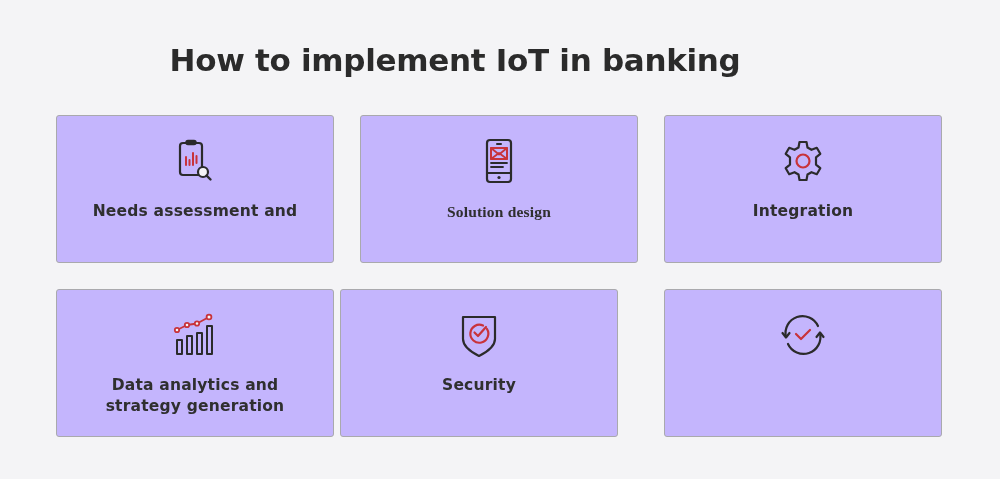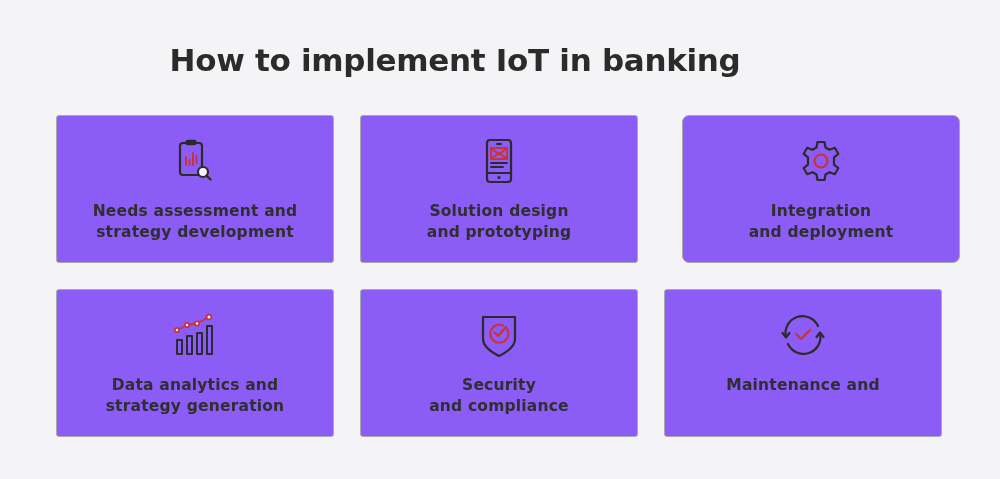--- a/index.html
+++ b/index.html
@@ -1,18 +1,18 @@
 <!DOCTYPE html>
 <html><head>
 <meta charset="utf-8">
 <style>
   html, body { margin:0; padding:0; }
   body { width:1000px; height:479px; background:#f4f4f6; font-family:"DejaVu Sans", sans-serif; position:relative; overflow:hidden; color:#2d2d2d; }
   .title { position:absolute; top:42px; left:0; width:910px; text-align:center; font-size:31px; font-weight:bold; color:#2b2b2b; letter-spacing:-0.3px; }
-  .card { position:absolute; width:278px; height:148px; border:1px solid #a9a9ad; border-radius:3px; box-sizing:border-box; background:#8b5cf6; }
+  .card { position:absolute; width:278px; height:148px; border:1px solid #a9a9ad; border-radius:3px; box-sizing:border-box; background:#c4b5fd; }
   .icon { position:absolute; left:50%; top:22px; width:46px; height:46px; margin-left:-23px; }
   .icon svg { width:46px; height:46px; display:block; }
   .label { position:absolute; top:85px; left:0; width:100%; text-align:center; font-size:15.5px; font-weight:bold; line-height:21px; color:#2f2f2f; letter-spacing:0.2px; }
   .label span { display:block; }
 </style>
 </head>
 <body>
 
 <div class="title">How to implement IoT in banking</div>
 
@@ -24,54 +24,51 @@
       <line x1="14" y1="19" x2="14" y2="27" stroke="#c8333a" stroke-width="2"></line>
       <line x1="17.5" y1="22" x2="17.5" y2="27" stroke="#c8333a" stroke-width="2"></line>
       <line x1="21" y1="15" x2="21" y2="27" stroke="#c8333a" stroke-width="2"></line>
       <line x1="24.5" y1="18" x2="24.5" y2="25" stroke="#c8333a" stroke-width="2"></line>
       <circle cx="31" cy="34" r="5" fill="#f4f4f6" stroke="#2b2b2b" stroke-width="2.2"></circle>
       <line x1="34.5" y1="37.5" x2="38.5" y2="41.5" stroke="#2b2b2b" stroke-width="2.4"></line>
     </svg>
   </div>
   <div class="label">
     <span>Needs assessment and</span>
-    <span>strategy development</span>
   </div>
 </div>
 
-<div class="card" style="left:360px; top:115px;">
+<div class="card" style="left:360px; top:115px;font-family:Liberation Serif, serif;">
   <div class="icon">
     <svg viewBox="0 0 46 46" fill="none" stroke-linecap="round" stroke-linejoin="round">
       <rect x="11" y="2" width="24" height="42" rx="3" stroke="#2b2b2b" stroke-width="2.2"></rect>
       <line x1="21" y1="6" x2="25" y2="6" stroke="#2b2b2b" stroke-width="2"></line>
       <line x1="11" y1="35" x2="35" y2="35" stroke="#2b2b2b" stroke-width="1.8"></line>
       <circle cx="23" cy="39.5" r="1.6" fill="#2b2b2b"></circle>
       <rect x="15" y="10" width="16" height="11" stroke="#c8333a" stroke-width="2"></rect>
       <polyline points="15,10 23,16.5 31,10" stroke="#c8333a" stroke-width="1.8"></polyline>
       <polyline points="15,21 23,15 31,21" stroke="#c8333a" stroke-width="1.8"></polyline>
       <line x1="15" y1="25" x2="31" y2="25" stroke="#2b2b2b" stroke-width="1.8"></line>
       <line x1="15" y1="29" x2="27" y2="29" stroke="#2b2b2b" stroke-width="1.8"></line>
     </svg>
   </div>
   <div class="label">
     <span>Solution design</span>
-    <span>and prototyping</span>
   </div>
 </div>
 
-<div class="card" style="left:682px; top:115px;border-radius:7px;">
+<div class="card" style="left:664px; top:115px;">
   <div class="icon">
     <svg viewBox="0 0 46 46" fill="none" stroke-linecap="round" stroke-linejoin="round">
       <path d="M19.5 4 H26.5 L27.5 9.5 L31.5 11.8 L36.8 9.8 L40.3 15.8 L36 19.4 V26.6 L40.3 30.2 L36.8 36.2 L31.5 34.2 L27.5 36.5 L26.5 42 H19.5 L18.5 36.5 L14.5 34.2 L9.2 36.2 L5.7 30.2 L10 26.6 V19.4 L5.7 15.8 L9.2 9.8 L14.5 11.8 L18.5 9.5 Z" stroke="#2b2b2b" stroke-width="2.2"></path>
       <circle cx="23" cy="23" r="6.5" stroke="#c8333a" stroke-width="2.2"></circle>
     </svg>
   </div>
   <div class="label">
     <span>Integration</span>
-    <span>and deployment</span>
   </div>
 </div>
 
 <div class="card" style="left:56px; top:289px;">
   <div class="icon">
     <svg viewBox="0 0 46 46" fill="none" stroke-linecap="round" stroke-linejoin="round">
       <rect x="5" y="28" width="5" height="14" stroke="#2b2b2b" stroke-width="2"></rect>
       <rect x="15" y="24" width="5" height="18" stroke="#2b2b2b" stroke-width="2"></rect>
       <rect x="25" y="21" width="5" height="21" stroke="#2b2b2b" stroke-width="2"></rect>
       <rect x="35" y="14" width="5" height="28" stroke="#2b2b2b" stroke-width="2"></rect>
@@ -81,40 +78,38 @@
       <circle cx="25" cy="11.5" r="2.2" fill="#f4f4f6" stroke="#c8333a" stroke-width="1.8"></circle>
       <circle cx="37" cy="5" r="2.4" fill="#f4f4f6" stroke="#c8333a" stroke-width="1.8"></circle>
     </svg>
   </div>
   <div class="label">
     <span>Data analytics and</span>
     <span>strategy generation</span>
   </div>
 </div>
 
-<div class="card" style="left:360px; top:289px;">
+<div class="card" style="left:340px; top:289px;">
   <div class="icon">
     <svg viewBox="0 0 46 46" fill="none" stroke-linecap="round" stroke-linejoin="round">
       <path d="M7 5 H39 V27 C39 35 31 40 23 44 C15 40 7 35 7 27 Z" stroke="#2b2b2b" stroke-width="2.2"></path>
       <path d="M31 17 A9 9 0 1 1 27 13.5" stroke="#c8333a" stroke-width="2.2"></path>
       <polyline points="18.5,20.5 22,24 30,15" stroke="#c8333a" stroke-width="2.2"></polyline>
     </svg>
   </div>
   <div class="label">
     <span>Security</span>
-    <span>and compliance</span>
   </div>
 </div>
 
 <div class="card" style="left:664px; top:289px;">
   <div class="icon">
     <svg viewBox="0 0 46 46" fill="none" stroke-linecap="round" stroke-linejoin="round">
       <path d="M6 25 A17 17 0 0 1 38 14" stroke="#2b2b2b" stroke-width="2.2"></path>
       <polyline points="2.5,21 6,25.5 9.5,21" stroke="#2b2b2b" stroke-width="2.2"></polyline>
       <path d="M40 21 A17 17 0 0 1 8 32" stroke="#2b2b2b" stroke-width="2.2"></path>
       <polyline points="36.5,25 40,20.5 43.5,25" stroke="#2b2b2b" stroke-width="2.2"></polyline>
       <polyline points="16,22 21,27 30,18" stroke="#c8333a" stroke-width="2.2"></polyline>
     </svg>
   </div>
   <div class="label">
-    <span>Maintenance and</span>
   </div>
 </div>
 
 </body></html>

